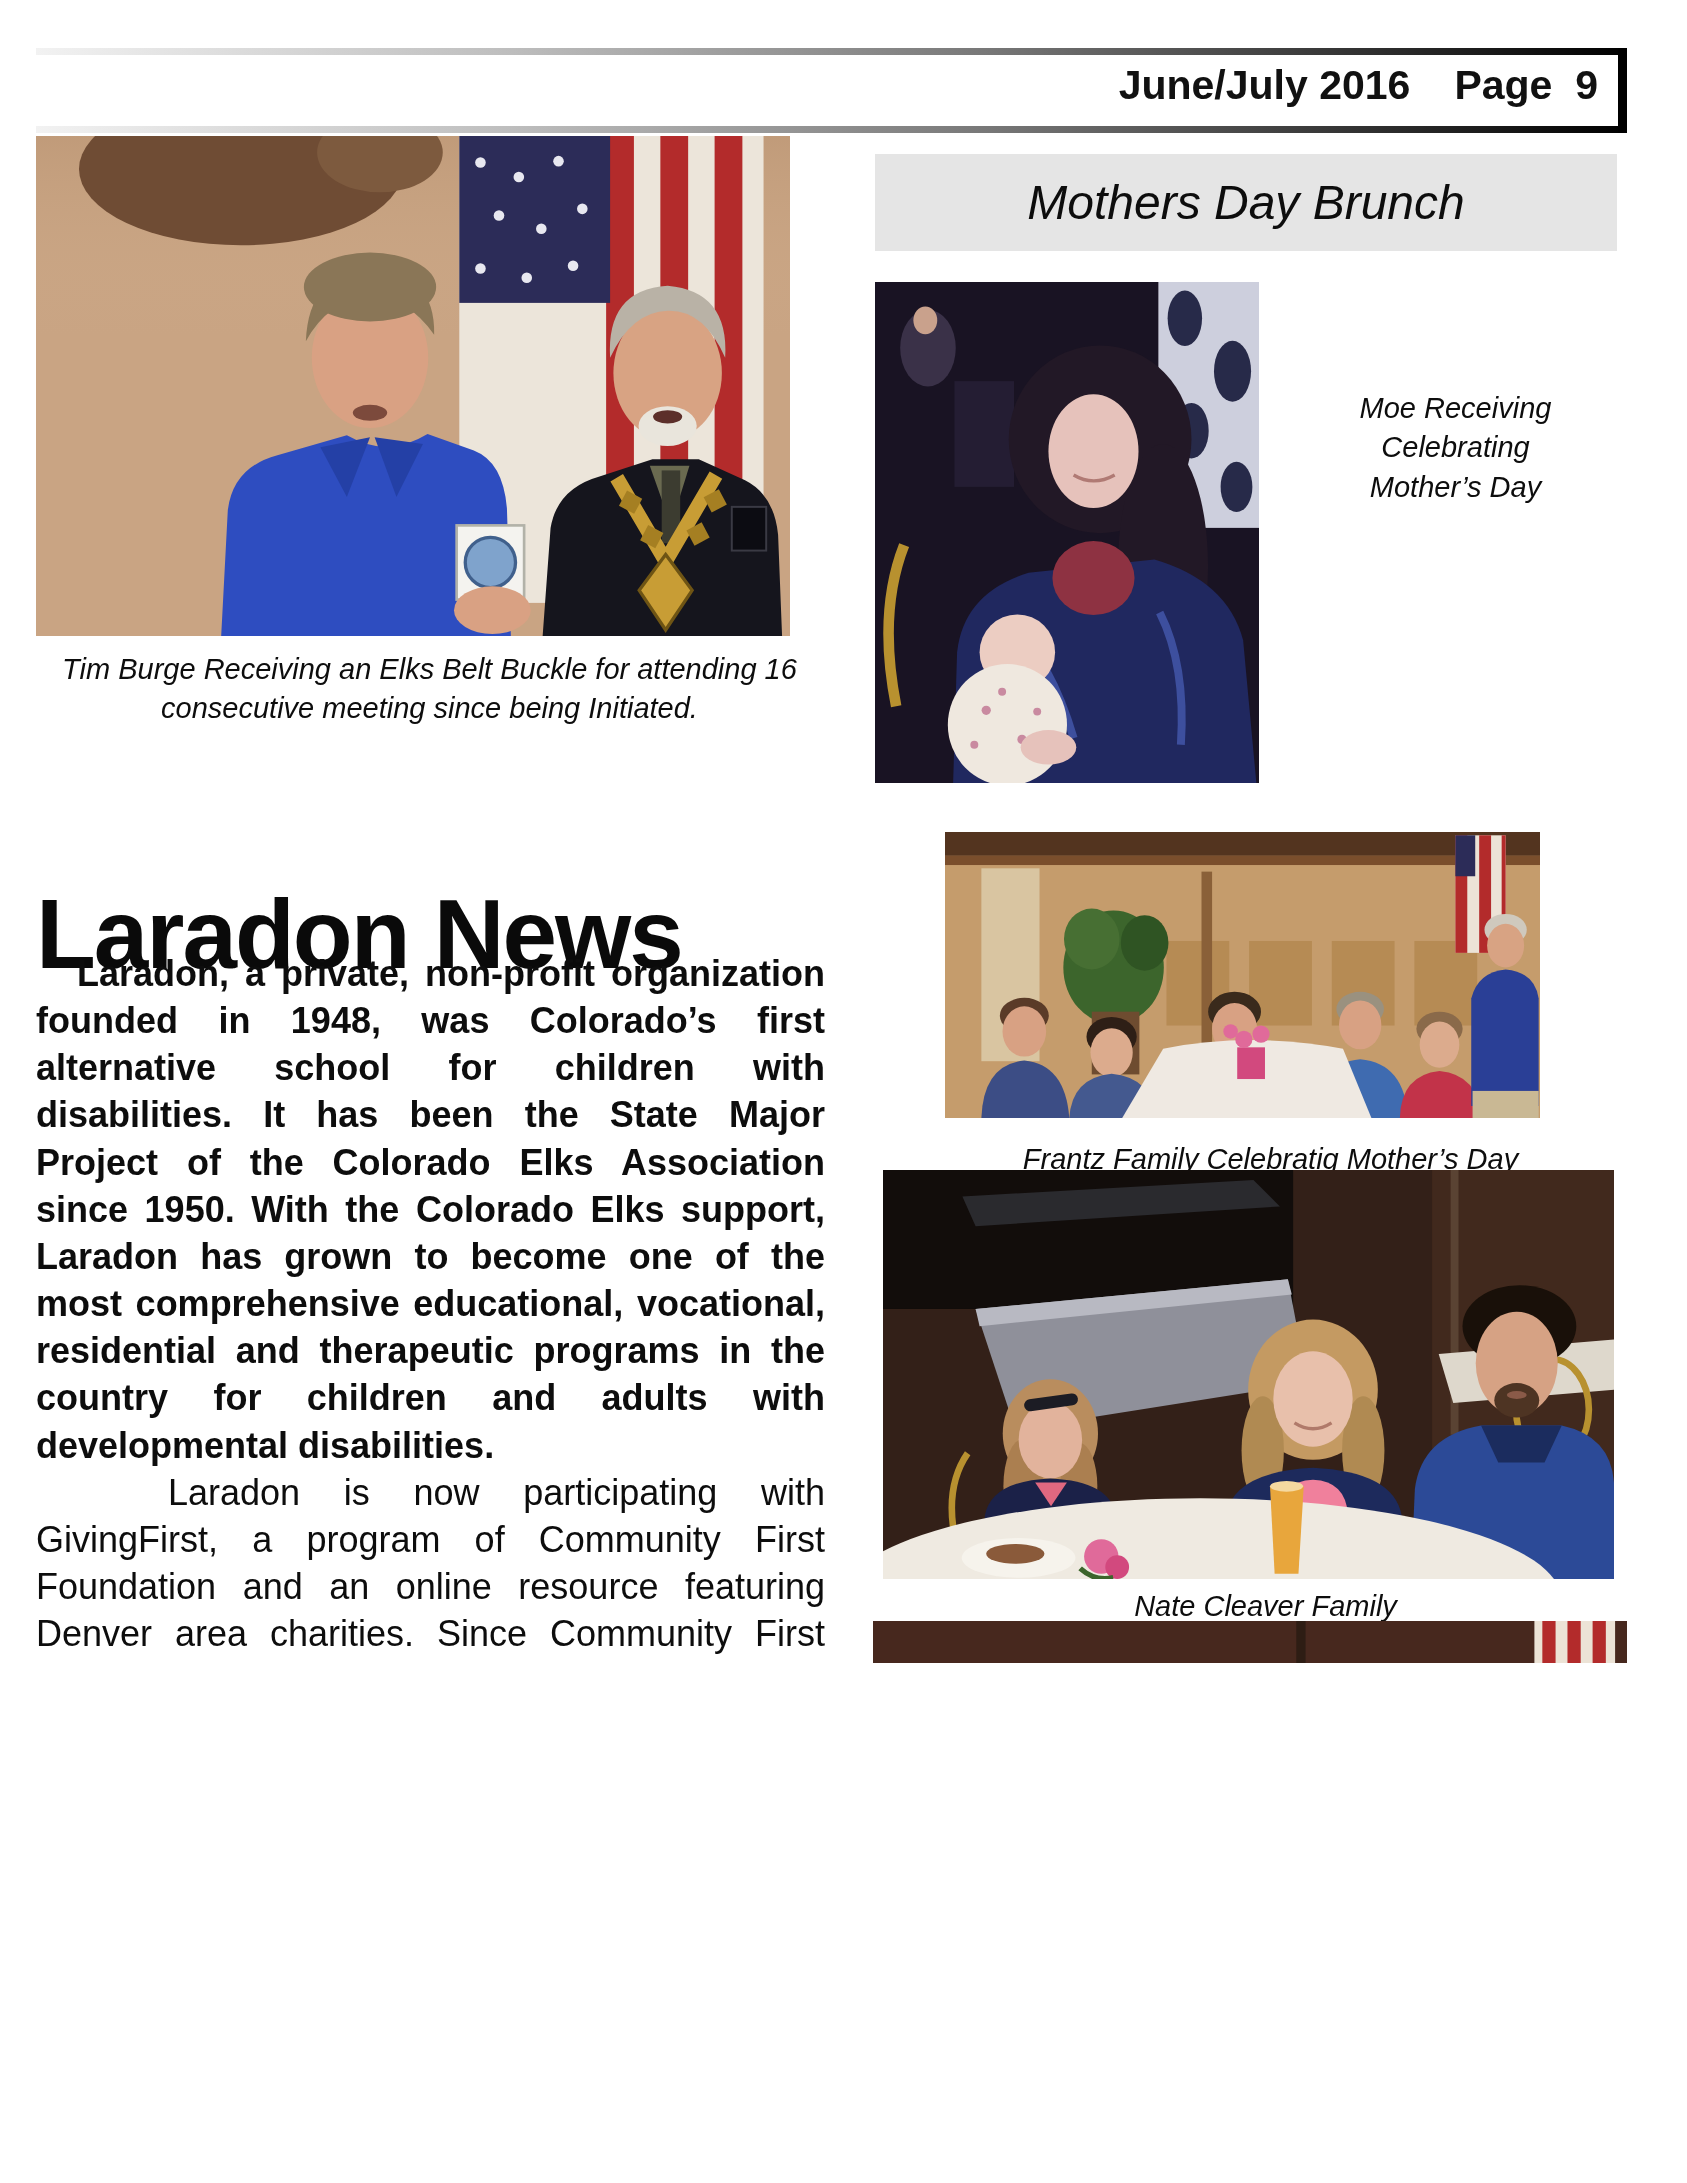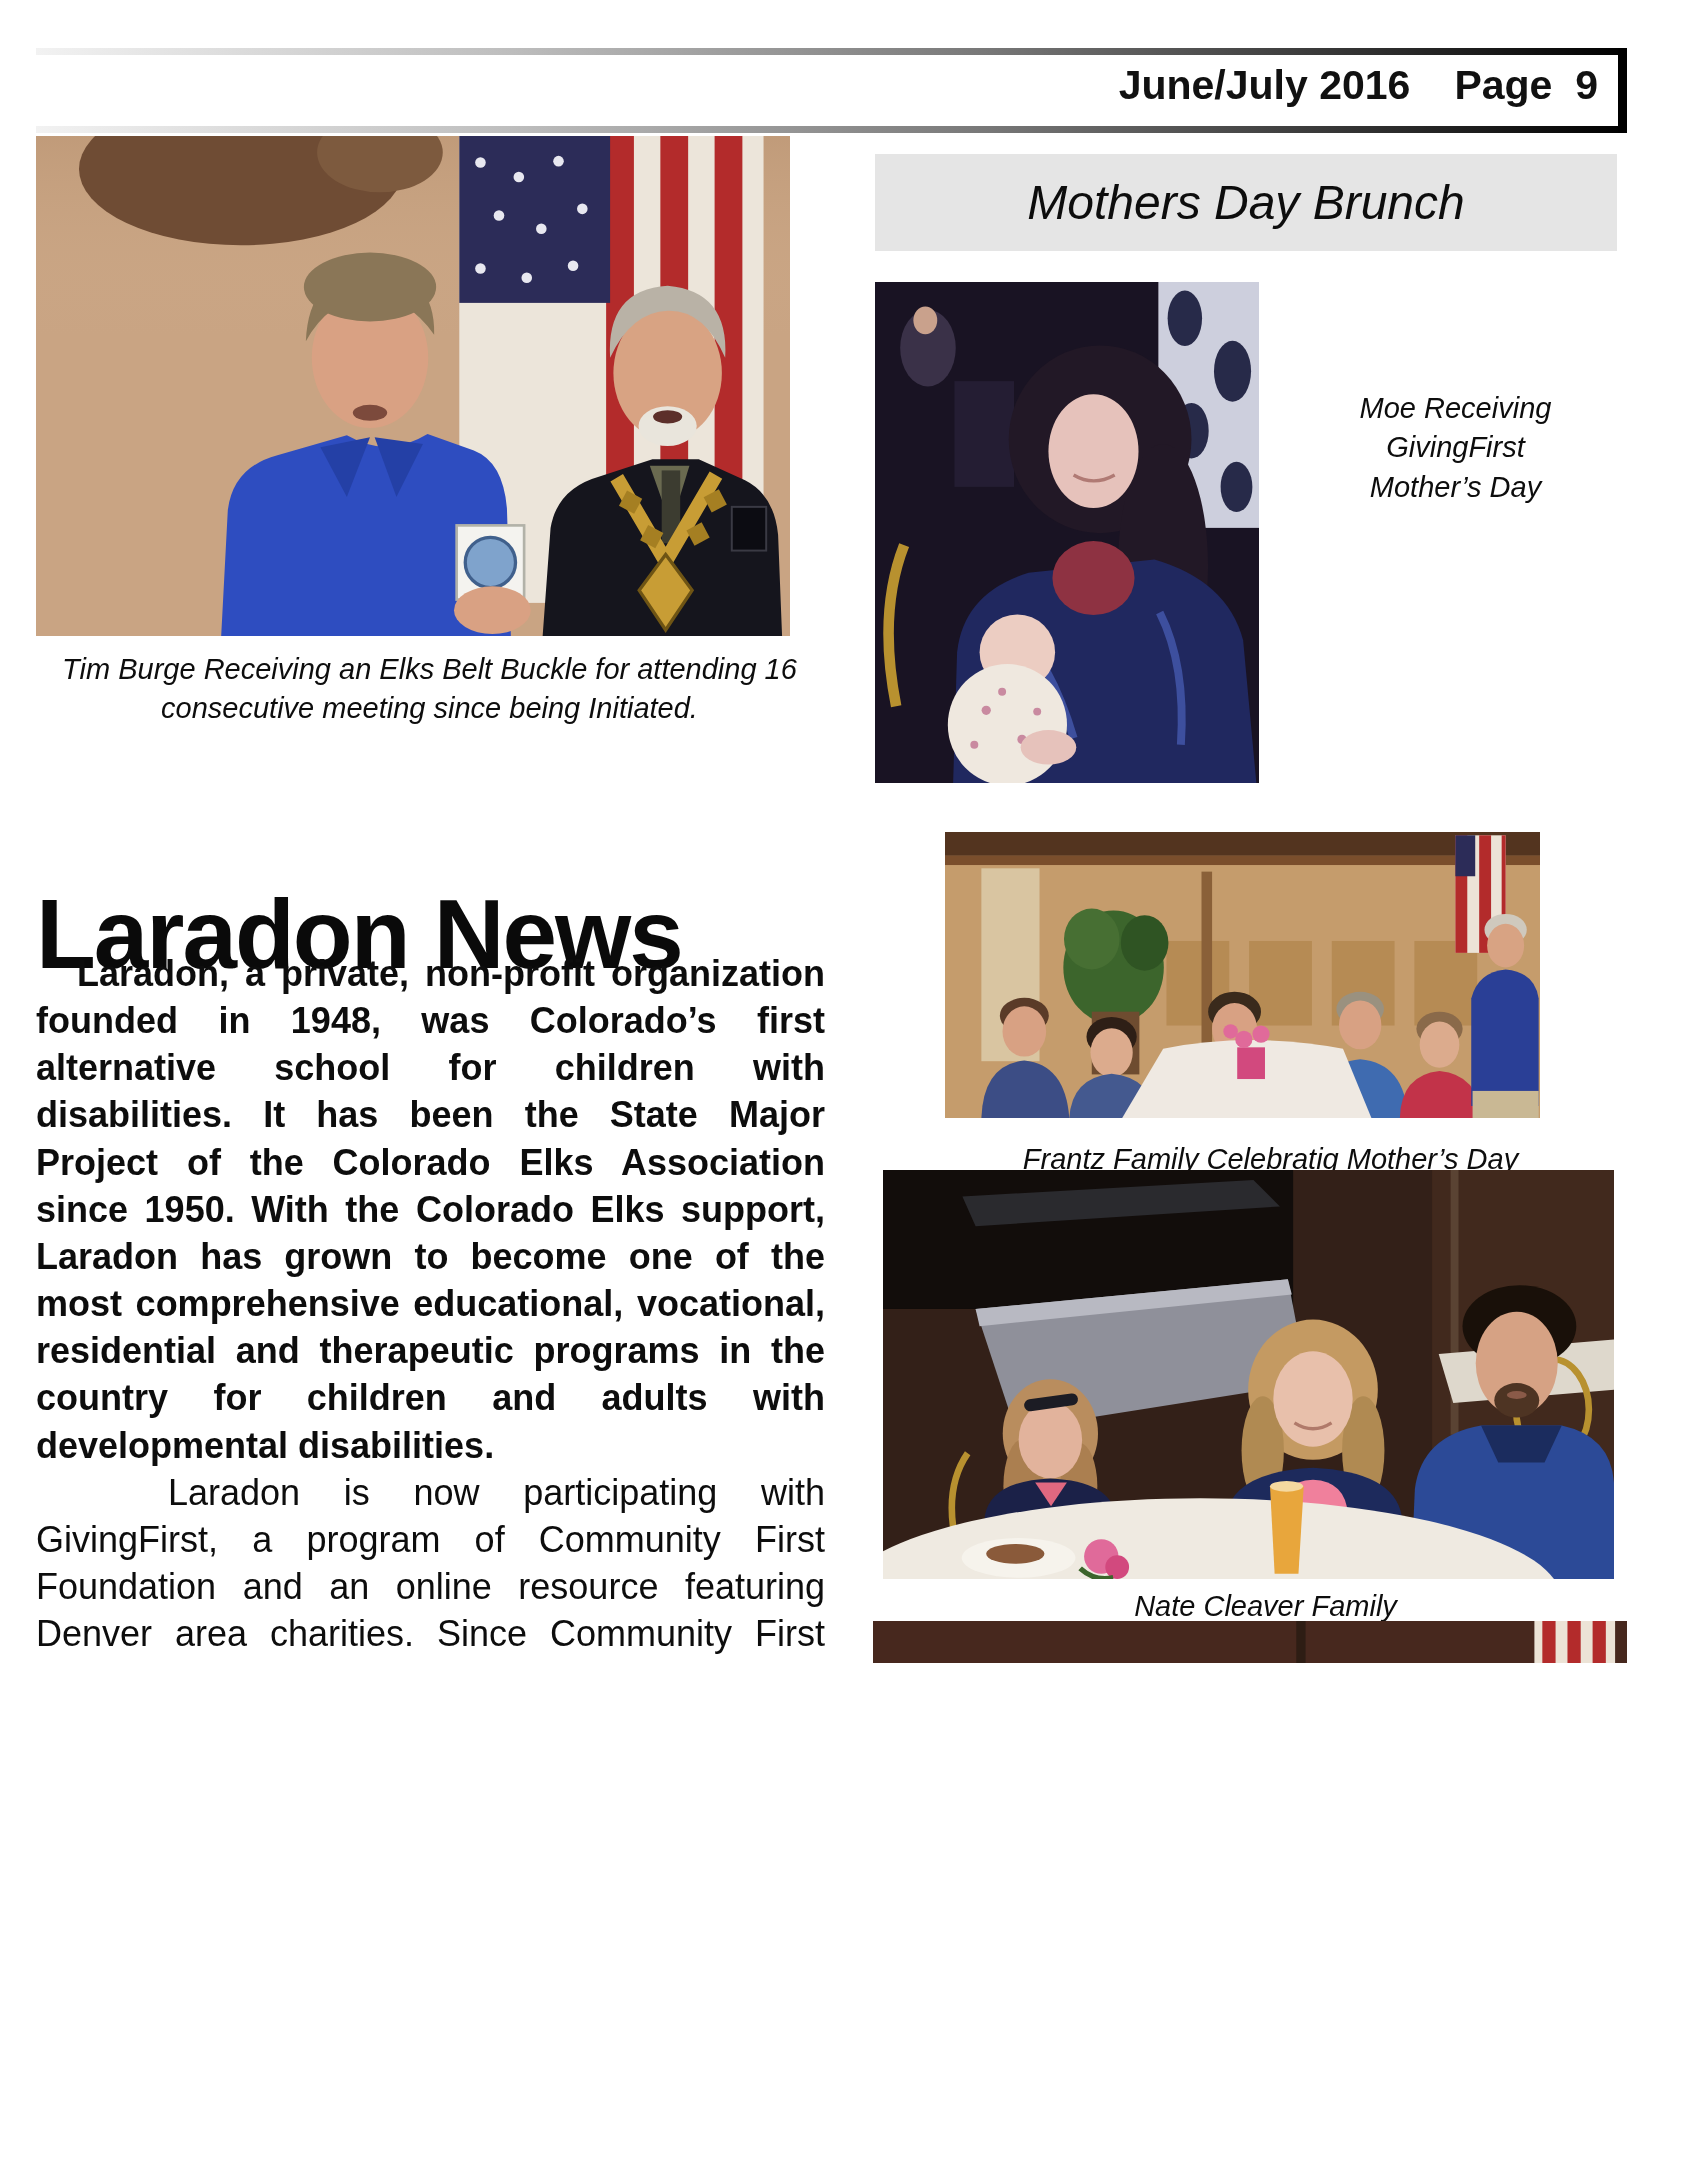--- a/index.html
+++ b/index.html
@@ -204,21 +204,21 @@
           <circle cx="222" cy="692" r="7"></circle>
           <circle cx="192" cy="620" r="6"></circle>
         <circle cx="150" cy="700" r="6"></circle>
           <circle cx="245" cy="650" r="6"></circle>
       </g>
       <ellipse cx="262" cy="704" rx="42" ry="26" fill="#e6c2bb"></ellipse>
     </svg>
   </div>
   <div class="caption cap-moe">
     <span class="cap-line">Moe Receiving</span>
-    <span class="cap-line">GivingFirst</span>
+    <span class="cap-line">Celebrating</span>
     <span class="cap-line">Mother’s Day</span>
   </div>
 
   <div class="photo photo-frantz">
     <svg viewBox="0 0 900 433" preserveAspectRatio="none">
       <rect width="900" height="433" fill="#c59c6c"></rect>
       <rect width="900" height="36" fill="#53341f"></rect>
       <rect y="36" width="900" height="14" fill="#7a4e2c"></rect>
       <rect x="55" y="55" width="88" height="292" fill="#d9c5a1"></rect>
       <g fill="#b68b54">

